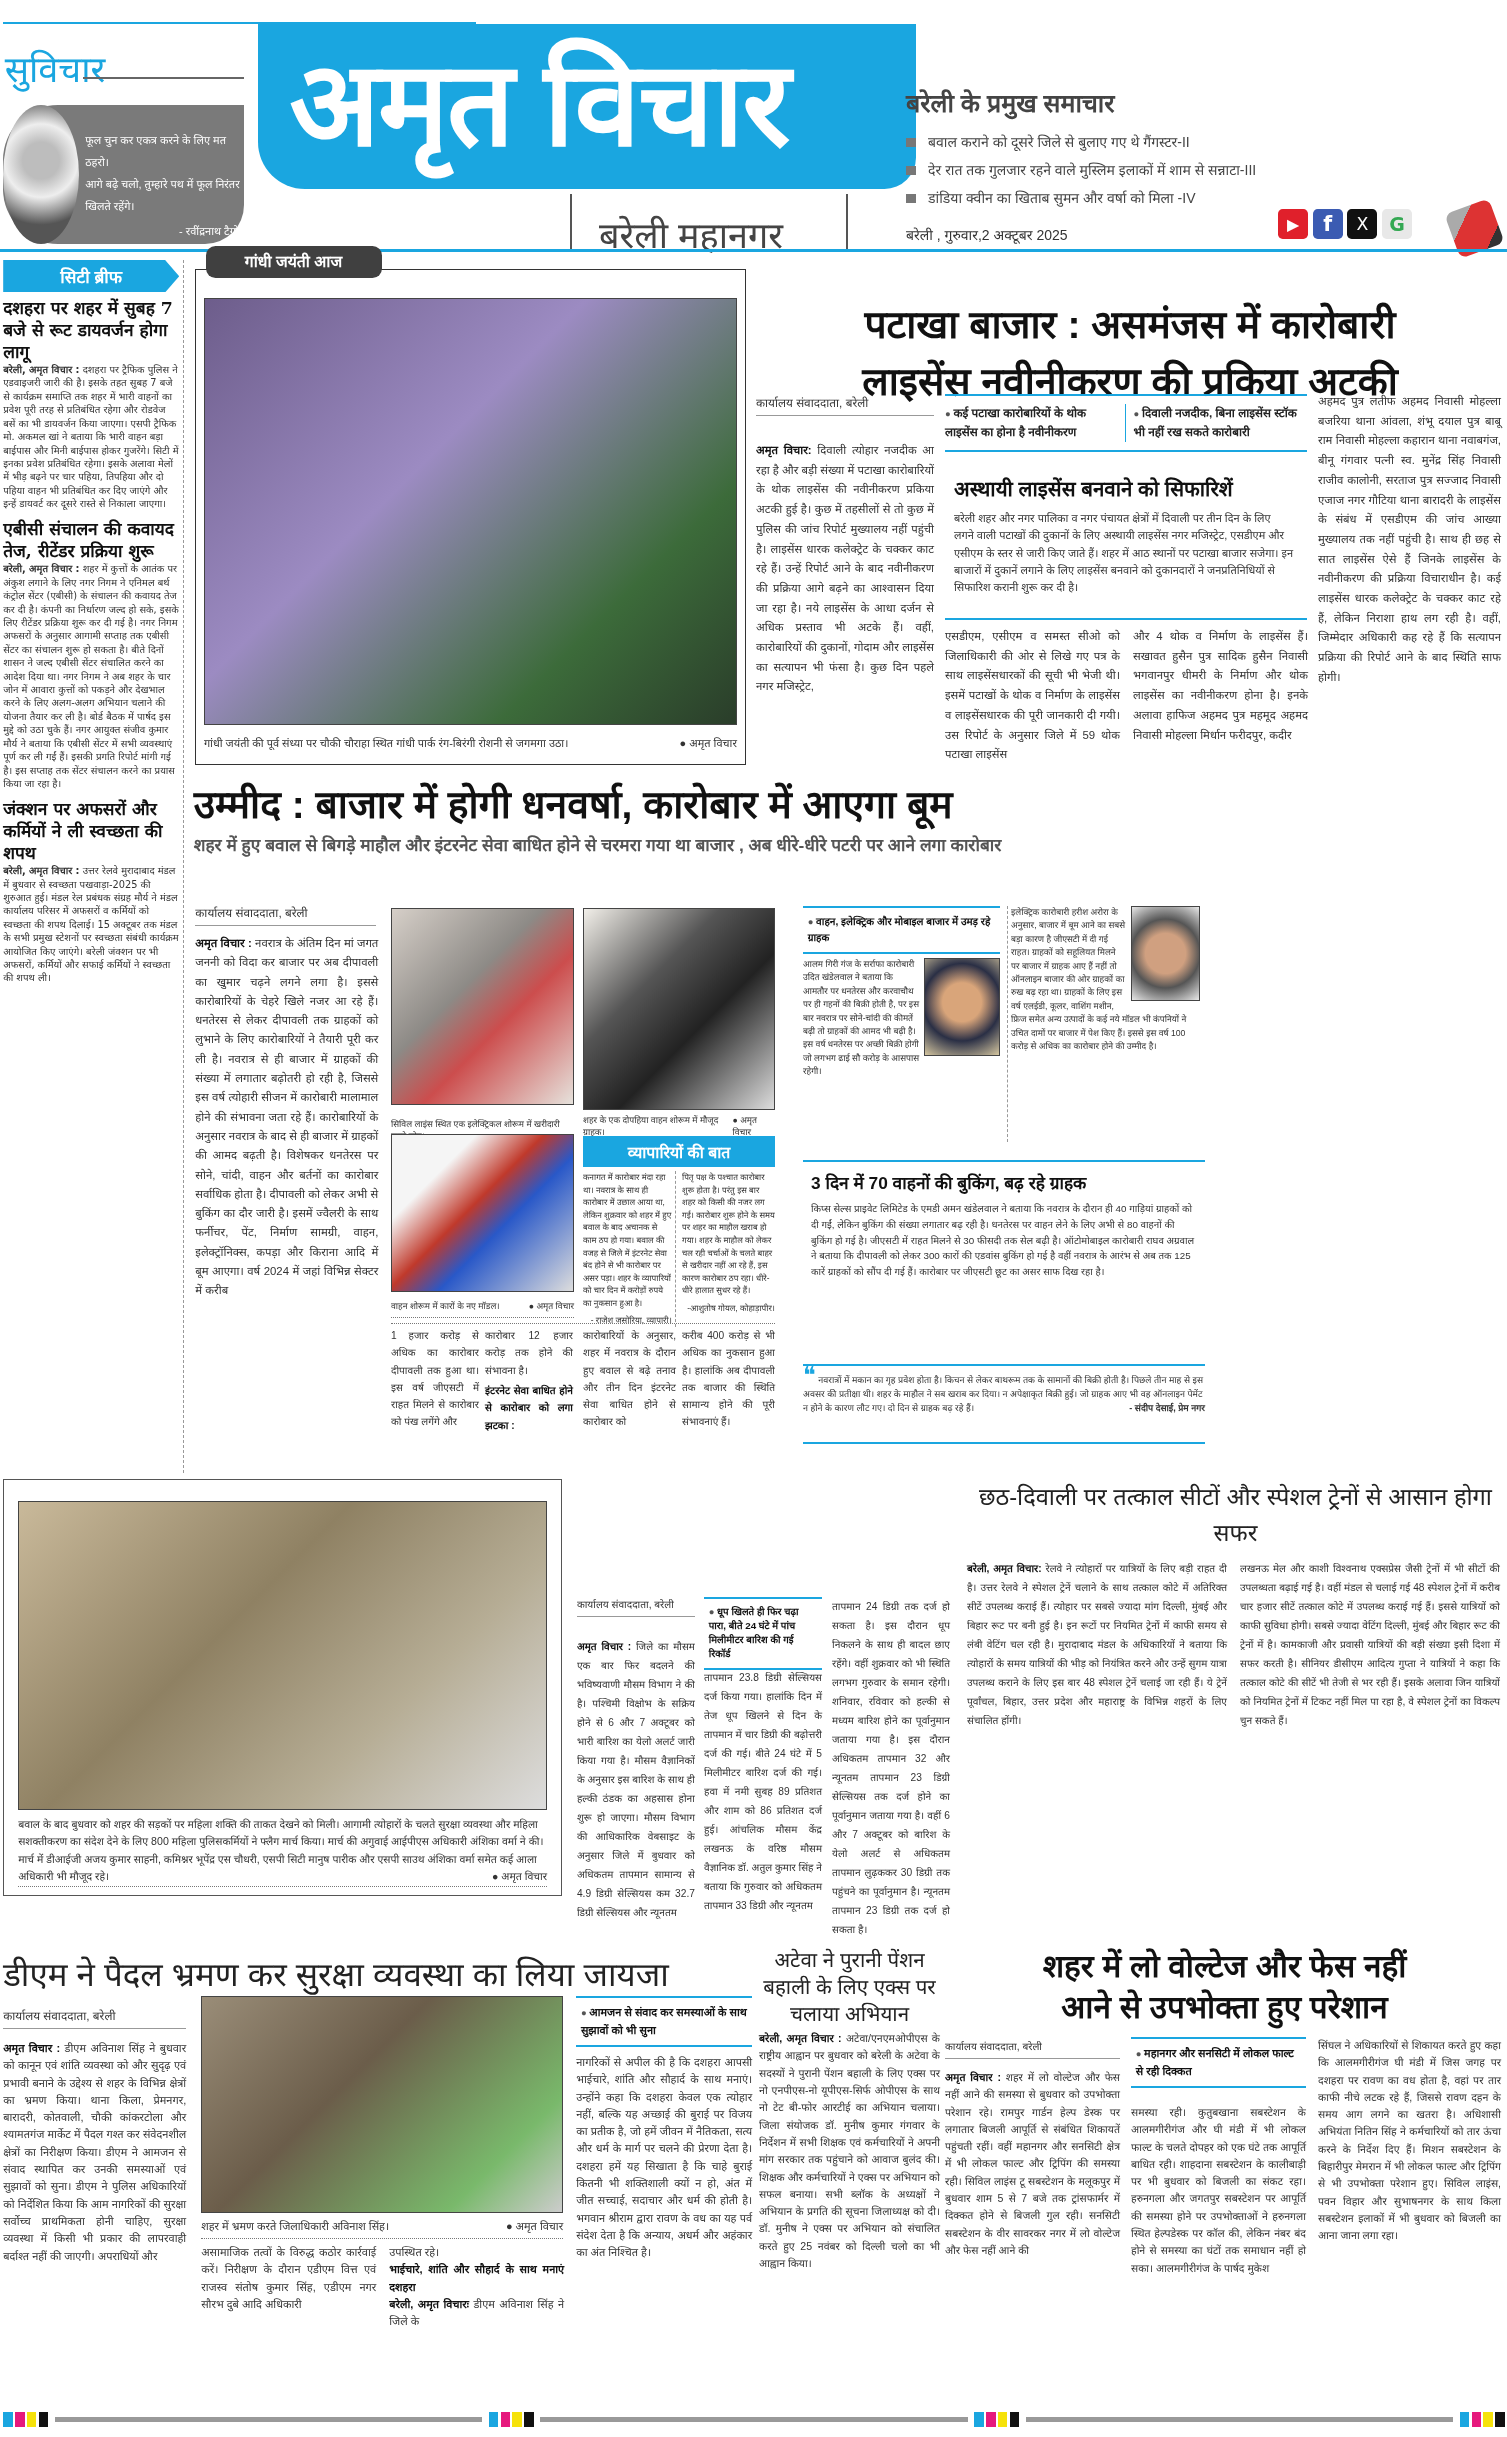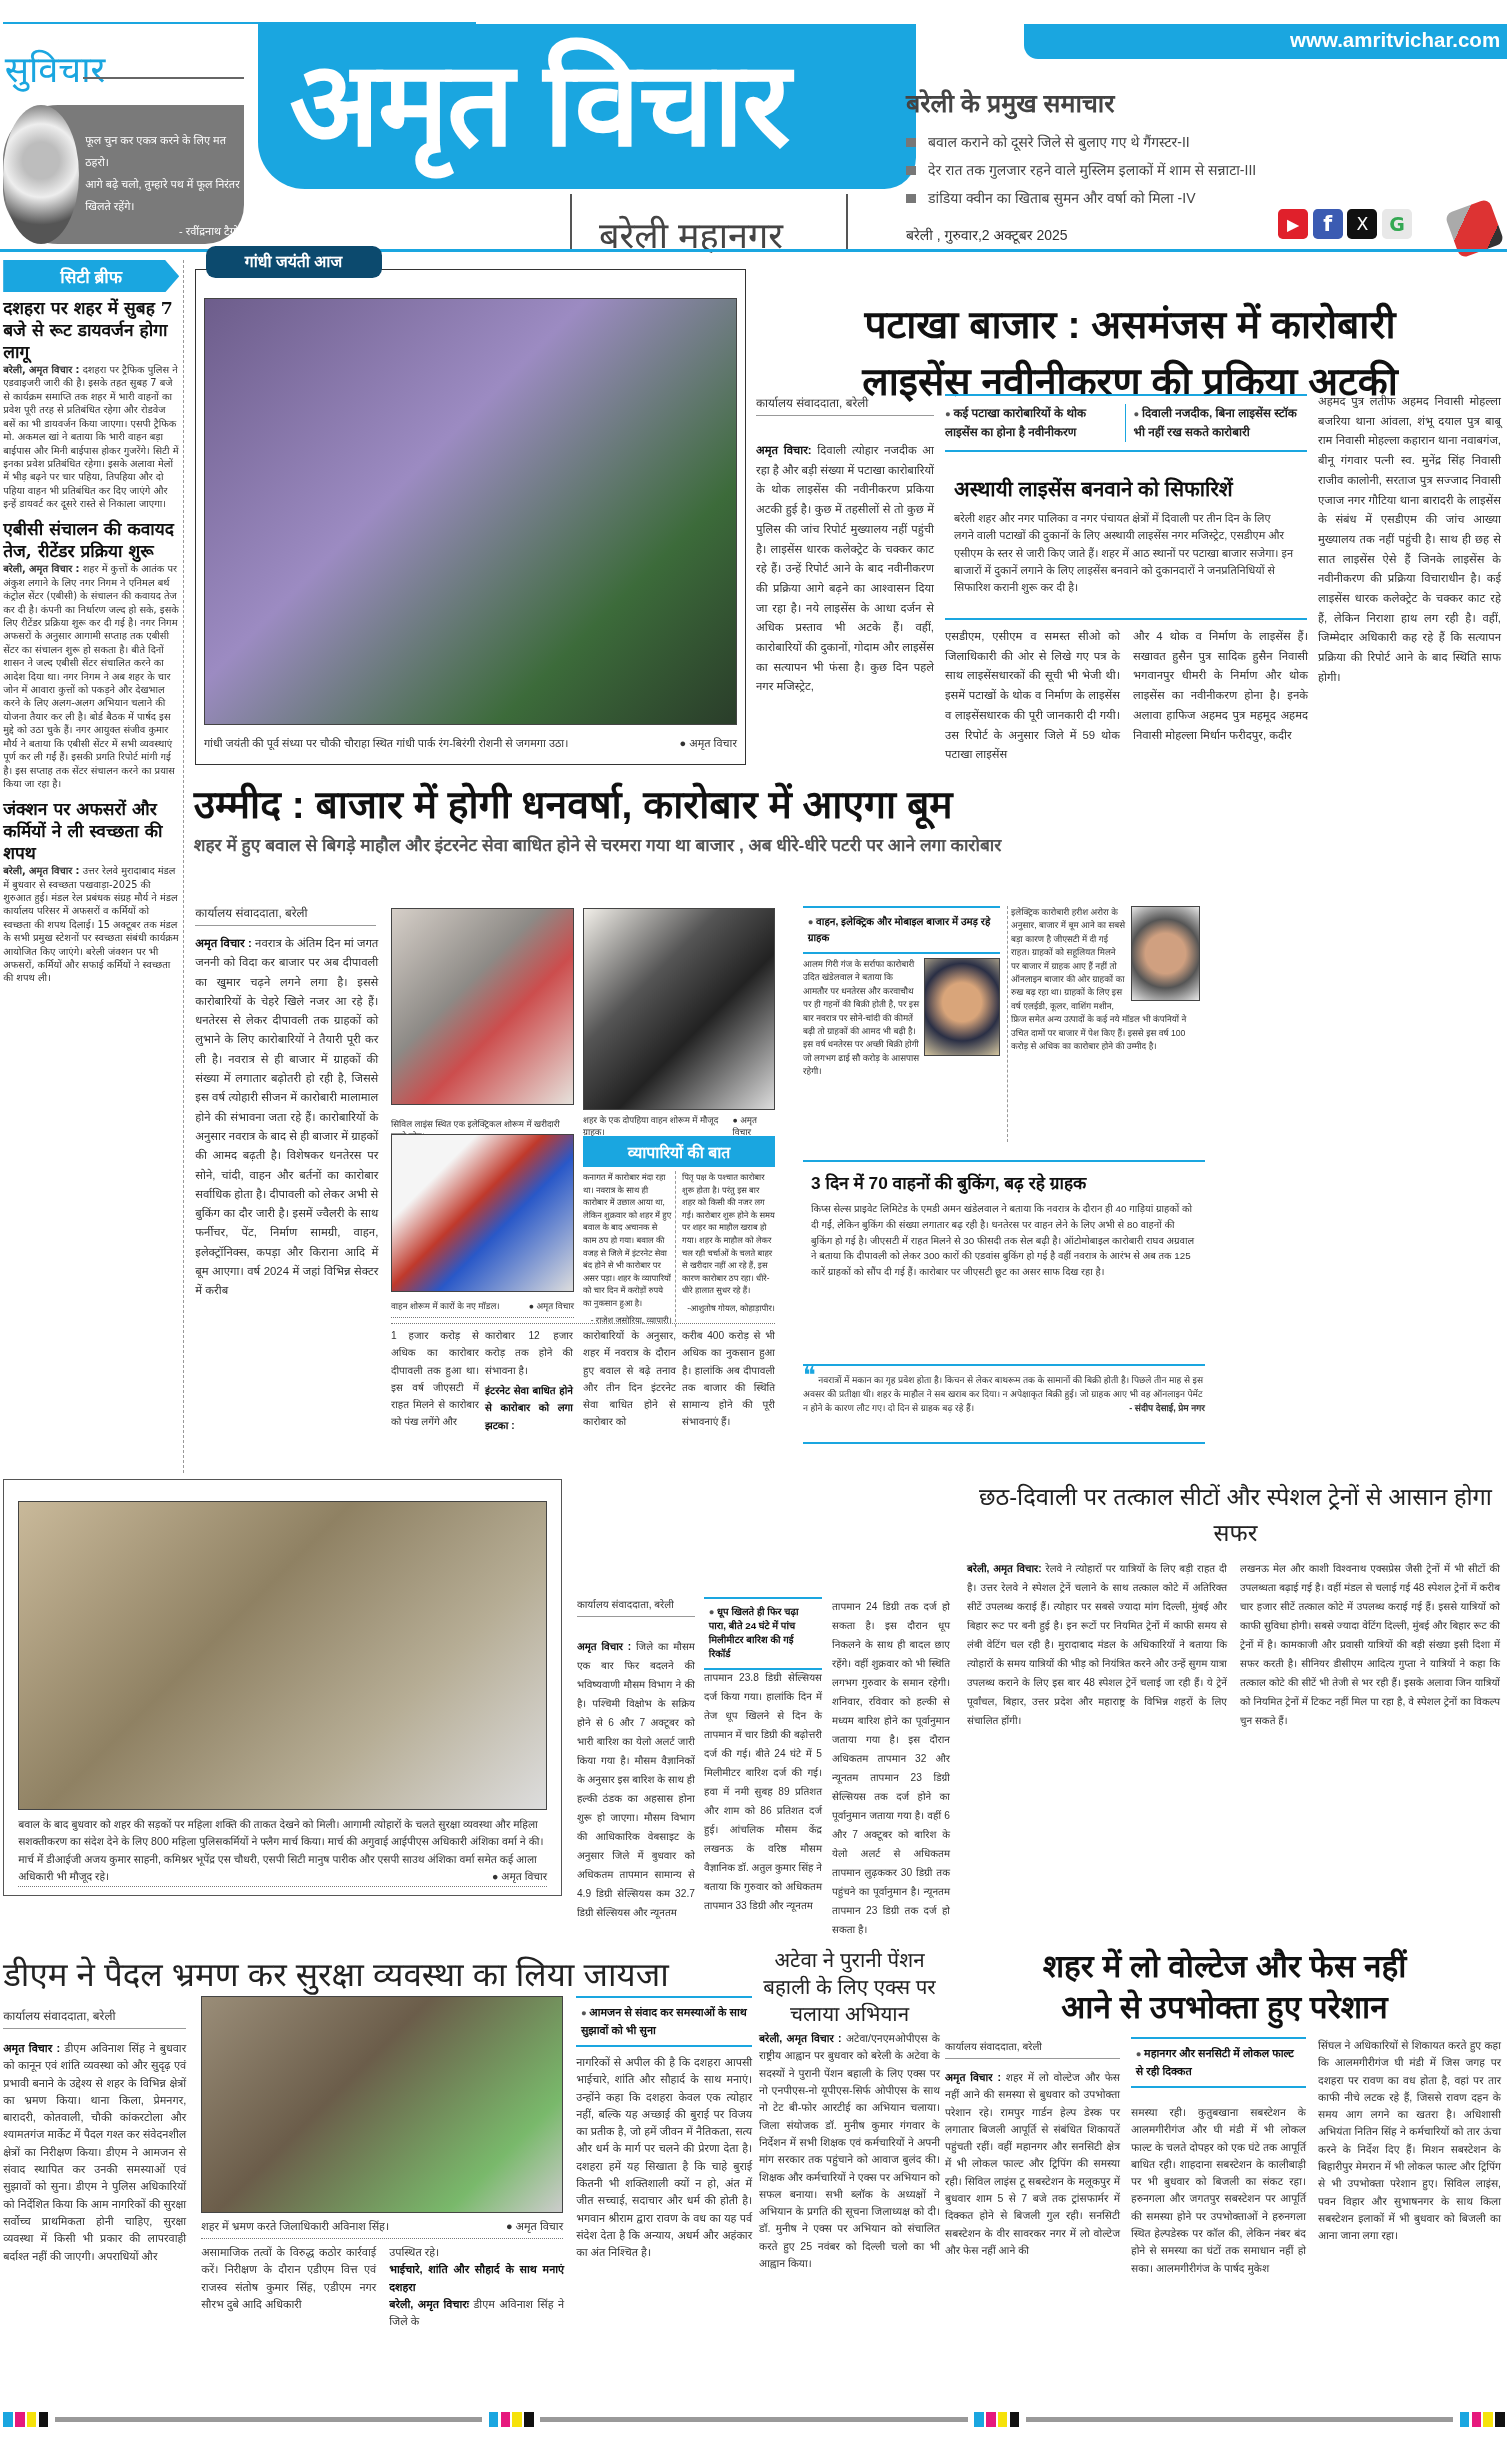--- a/index.html
+++ b/index.html
@@ -42,23 +42,20 @@
       <div>खिलते रहेंगे।</div>
       <div style="text-align:right;margin-top:3.2px;">- रवींद्रनाथ टैगोर</div>
     </div>
   </div>
   <div class="abs" style="left:258px;top:1.6px;width:658px;height:165px;background:#1aa6e0;border-radius:0 0 31.5px 47px;">
     <div class="abs cond" style="left:31.5px;top:1.6px;font-size:118px;font-weight:bold;color:#fff;line-height:158px;letter-spacing:-1.6px;">अमृत विचार</div>
   </div>
   <div class="abs" style="left:570px;top:172px;width:1.6px;height:55px;background:#555;"></div>
   <div class="abs cond" style="left:599px;top:188px;font-size:36px;font-weight:normal;color:#444;">बरेली महानगर</div>
   <div class="abs" style="left:846px;top:172px;width:1.6px;height:55px;background:#555;"></div>
-  <div class="abs" style="left:1024px;top:1.6px;width:484px;height:35px;background:#1aa6e0;border-radius:0 0 0 14px;">
-    <span class="abs cond" style="right:7.9px;top:4.7px;color:#fff;font-weight:bold;font-size:20.5px;">www.amritvichar.com</span>
-  </div>
   <div class="abs cond" style="left:906px;top:63px;font-size:25px;font-weight:bold;color:#444;">बरेली के प्रमुख समाचार</div>
   <div class="abs cond" style="left:906px;top:106px;font-size:14px;line-height:28px;color:#444;">
     <div><span style="display:inline-block;width:9.5px;height:9.5px;background:#777;margin-right:12.6px;"></span><span>बवाल कराने को दूसरे जिले से बुलाए गए थे गैंगस्टर-II</span></div>
     <div><span style="display:inline-block;width:9.5px;height:9.5px;background:#777;margin-right:12.6px;"></span><span>देर रात तक गुलजार रहने वाले मुस्लिम इलाकों में शाम से सन्नाटा-III</span></div>
     <div><span style="display:inline-block;width:9.5px;height:9.5px;background:#777;margin-right:12.6px;"></span><span>डांडिया क्वीन का खिताब सुमन और वर्षा को मिला -IV</span></div>
   </div>
   <div class="abs cond" style="left:906px;top:203px;font-size:14px;color:#333;">बरेली , गुरुवार,2 अक्टूबर 2025</div>
   <div class="abs" style="left:1278px;top:187px;display:flex;gap:4.7px;">
     <span style="width:30px;height:30px;border-radius:4.7px;background:#e0202b;color:#fff;display:flex;align-items:center;justify-content:center;font-size:15.8px;">▶</span>
     <span style="width:30px;height:30px;border-radius:4.7px;background:#3b5bb2;color:#fff;display:flex;align-items:center;justify-content:center;font-size:20.5px;font-weight:bold;">f</span>
@@ -86,21 +83,21 @@
   <div style="margin-top:7.9px;">
     <div class="serif" style="font-weight:bold;font-size:17.3px;line-height:22px;color:#111;">जंक्शन पर अफसरों और कर्मियों ने ली स्वच्छता की शपथ</div>
     <div style="font-size:9.8px;line-height:13.4px;color:#333;">
       <b>बरेली, अमृत विचार :</b> <span>उत्तर रेलवे मुरादाबाद मंडल में बुधवार से स्वच्छता पखवाड़ा-2025 की शुरुआत हुई। मंडल रेल प्रबंधक संग्रह मौर्य ने मंडल कार्यालय परिसर में अफसरों व कर्मियों को स्वच्छता की शपथ दिलाई। 15 अक्टूबर तक मंडल के सभी प्रमुख स्टेशनों पर स्वच्छता संबंधी कार्यक्रम आयोजित किए जाएंगे। बरेली जंक्शन पर भी अफसरों, कर्मियों और सफाई कर्मियों ने स्वच्छता की शपथ ली।</span>
     </div>
   </div>
 </div>
 <div class="abs dash-v" style="left:183px;top:260px;height:1213px;"></div>
 
 <div class="abs" style="left:195px;top:269px;width:551px;height:496px;border:1.6px solid #333;">
-  <div class="abs cond" style="left:9.5px;top:-23.6px;width:176px;height:31.5px;background:#0c4a6e;color:#fff;font-size:15.8px;font-weight:bold;text-align:center;line-height:31.5px;border-radius:9.5px;"><span>गांधी जयंती आज</span></div>
+  <div class="abs cond" style="left:9.5px;top:-23.6px;width:176px;height:31.5px;background:#404040;color:#fff;font-size:15.8px;font-weight:bold;text-align:center;line-height:31.5px;border-radius:9.5px;"><span>गांधी जयंती आज</span></div>
   <div class="abs photo" style="left:7.9px;top:28px;width:533px;height:427px;"></div>
   <div class="abs caption" style="left:7.9px;top:465px;width:533px;border-bottom:none;">
     <span>गांधी जयंती की पूर्व संध्या पर चौकी चौराहा स्थित गांधी पार्क रंग-बिरंगी रोशनी से जगमगा उठा।</span>
     <span>● अमृत विचार</span>
   </div>
 </div>
 
 <div class="abs" style="left:756px;top:260px;width:748px;height:512px;">
   <div class="hl-black" style="text-align:center;font-size:39px;line-height:57px;margin-top:36px;">
     <div>पटाखा बाजार : असमंजस में कारोबारी</div>

